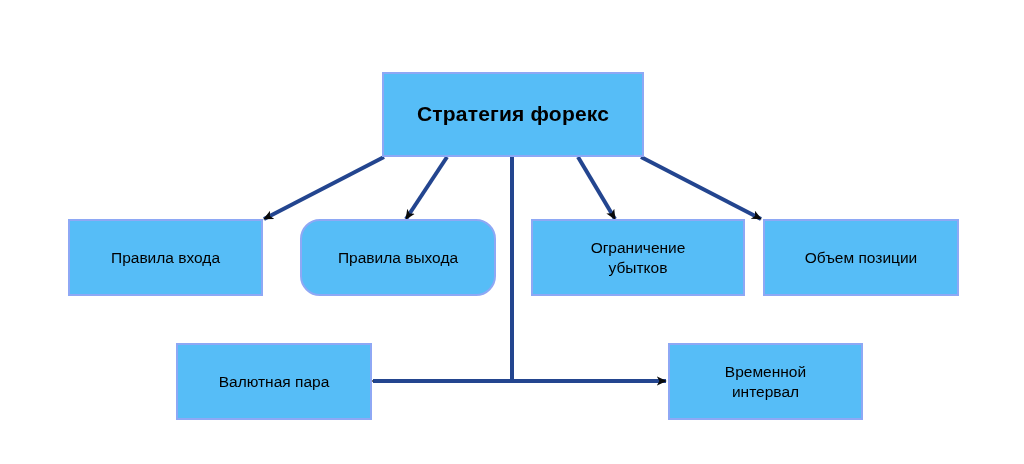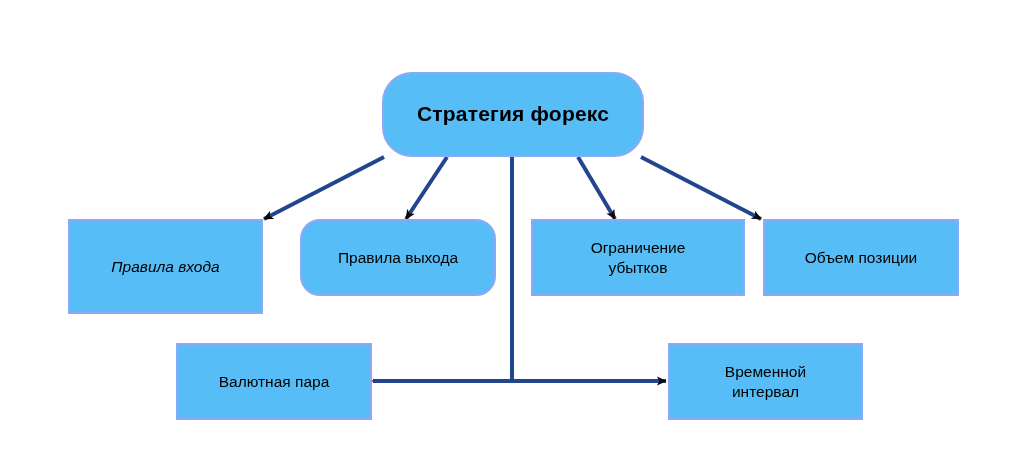--- a/index.html
+++ b/index.html
@@ -42,21 +42,20 @@
   }
   .node-label {
     display: block;
     padding: 0 6px;
     white-space: pre-line;
   }
   .node.root {
     font-size: 21px;
     font-weight: bold;
     letter-spacing: 0.2px;
-    border-radius: 30px;
   }
   .node.child {
     font-size: 15.5px;
     font-weight: normal;
   }
   .node.base {
     font-size: 15.5px;
     font-weight: normal;
   }
 </style>
@@ -85,21 +84,21 @@
 
     <line x1="512" y1="157" x2="512" y2="382" stroke="#23458F" stroke-width="4"></line>
 
     <line x1="373" y1="381" x2="666" y2="381" stroke="#23458F" stroke-width="4" marker-start="url(#arrowStart)" marker-end="url(#arrowEnd)"></line>
   </svg>
 
   <div class="node root" style="left:382px; top:72px; width:262px; height:85px;">
     <span class="node-label">Стратегия форекс</span>
   </div>
 
-  <div class="node child" style="left:68px; top:219px; width:195px; height:95px;font-style:italic;">
+  <div class="node child" style="left:68px; top:219px; width:195px; height:77px;">
     <span class="node-label">Правила входа</span>
   </div>
 
   <div class="node child" style="left:300px; top:219px; width:196px; height:77px;border-radius:20px;">
     <span class="node-label">Правила выхода</span>
   </div>
 
   <div class="node child" style="left:531px; top:219px; width:214px; height:77px;">
     <span class="node-label">Ограничение
 убытков</span>

